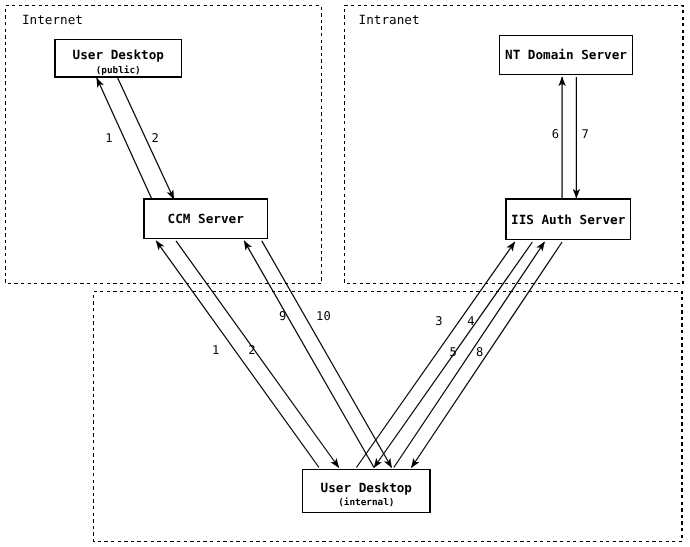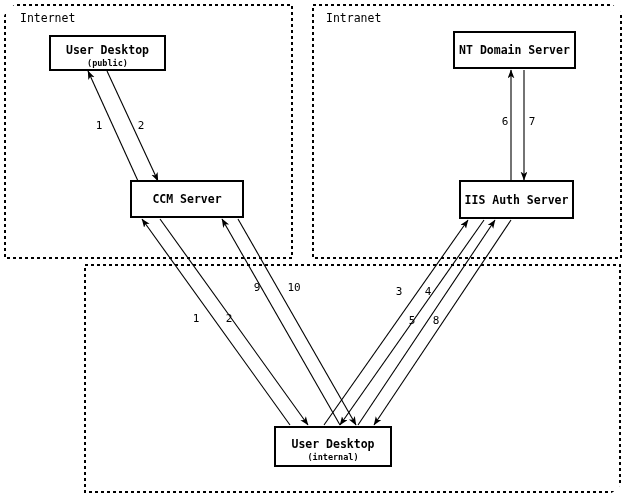--- a/index.html
+++ b/index.html
@@ -9,21 +9,20 @@
   }
   body {
     font-family: "DejaVu Sans Mono", monospace;
   }
   #diagram-root {
     position: relative;
     width: 627px;
     height: 497px;
     background: #ffffff;
     overflow: hidden;
-    border-radius: 31px;
   }
   svg#net-svg {
     position: absolute;
     left: 0;
     top: 0;
     width: 627px;
     height: 497px;
     display: block;
   }
   .zone-rect {

